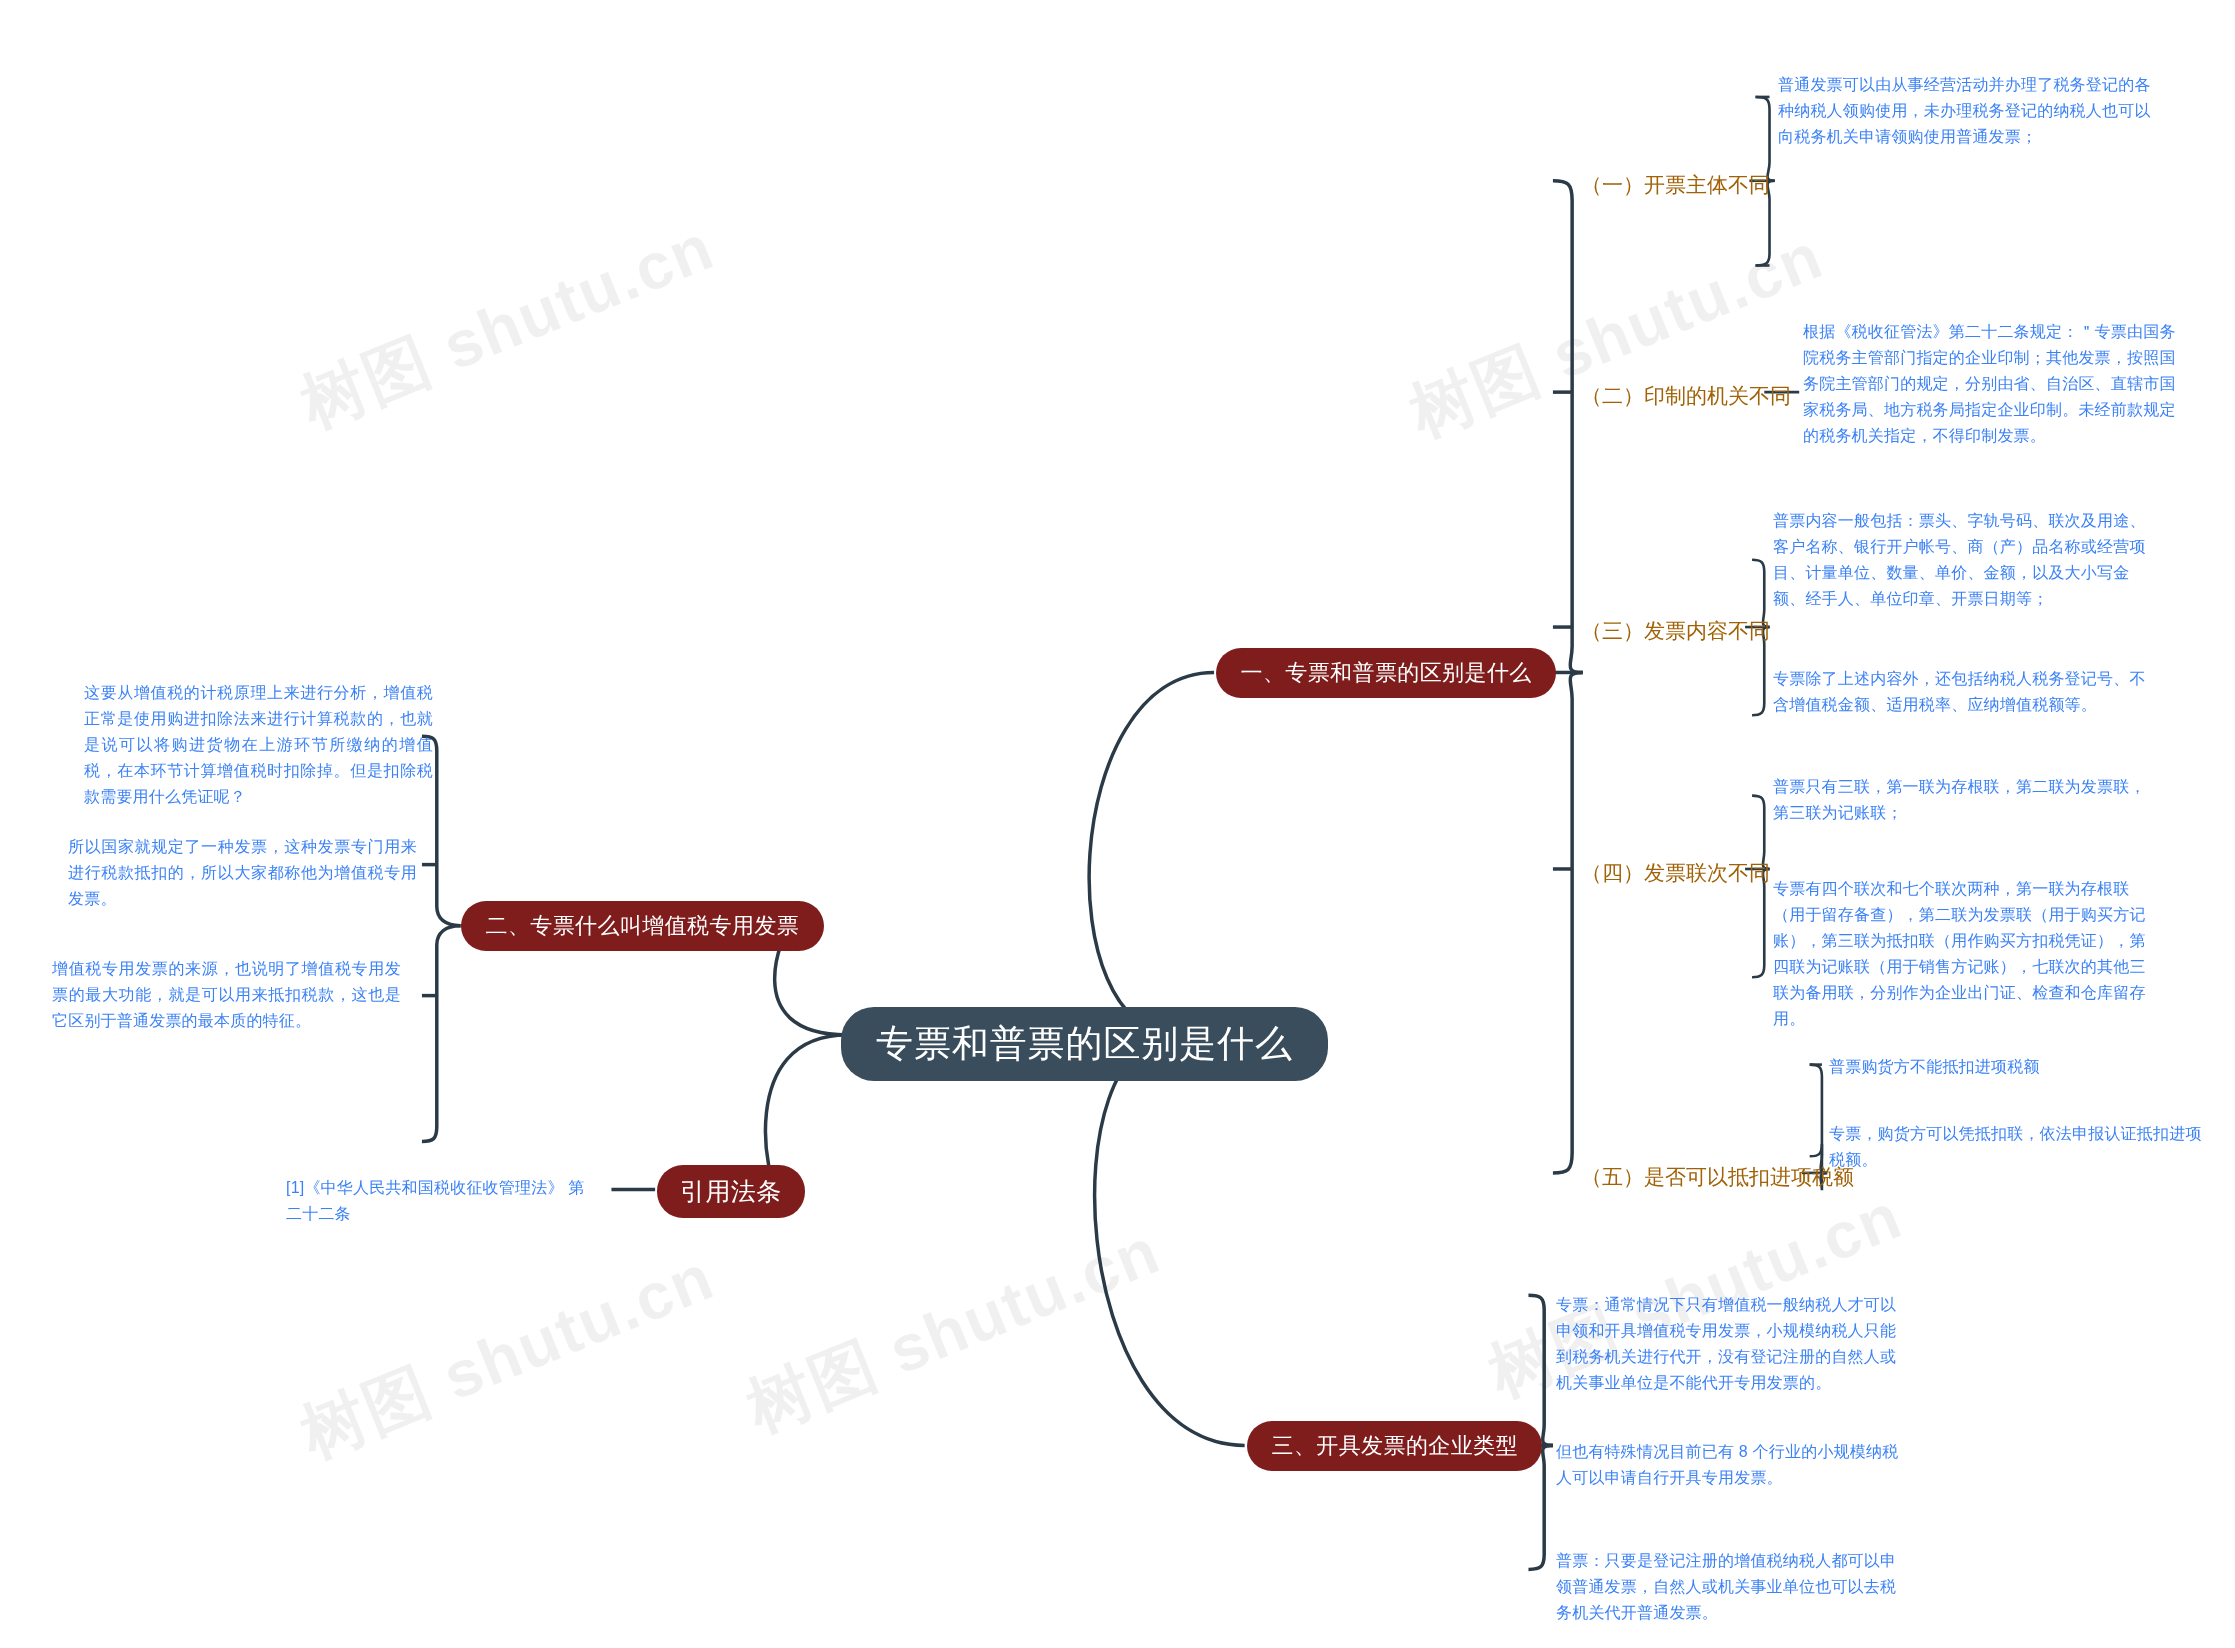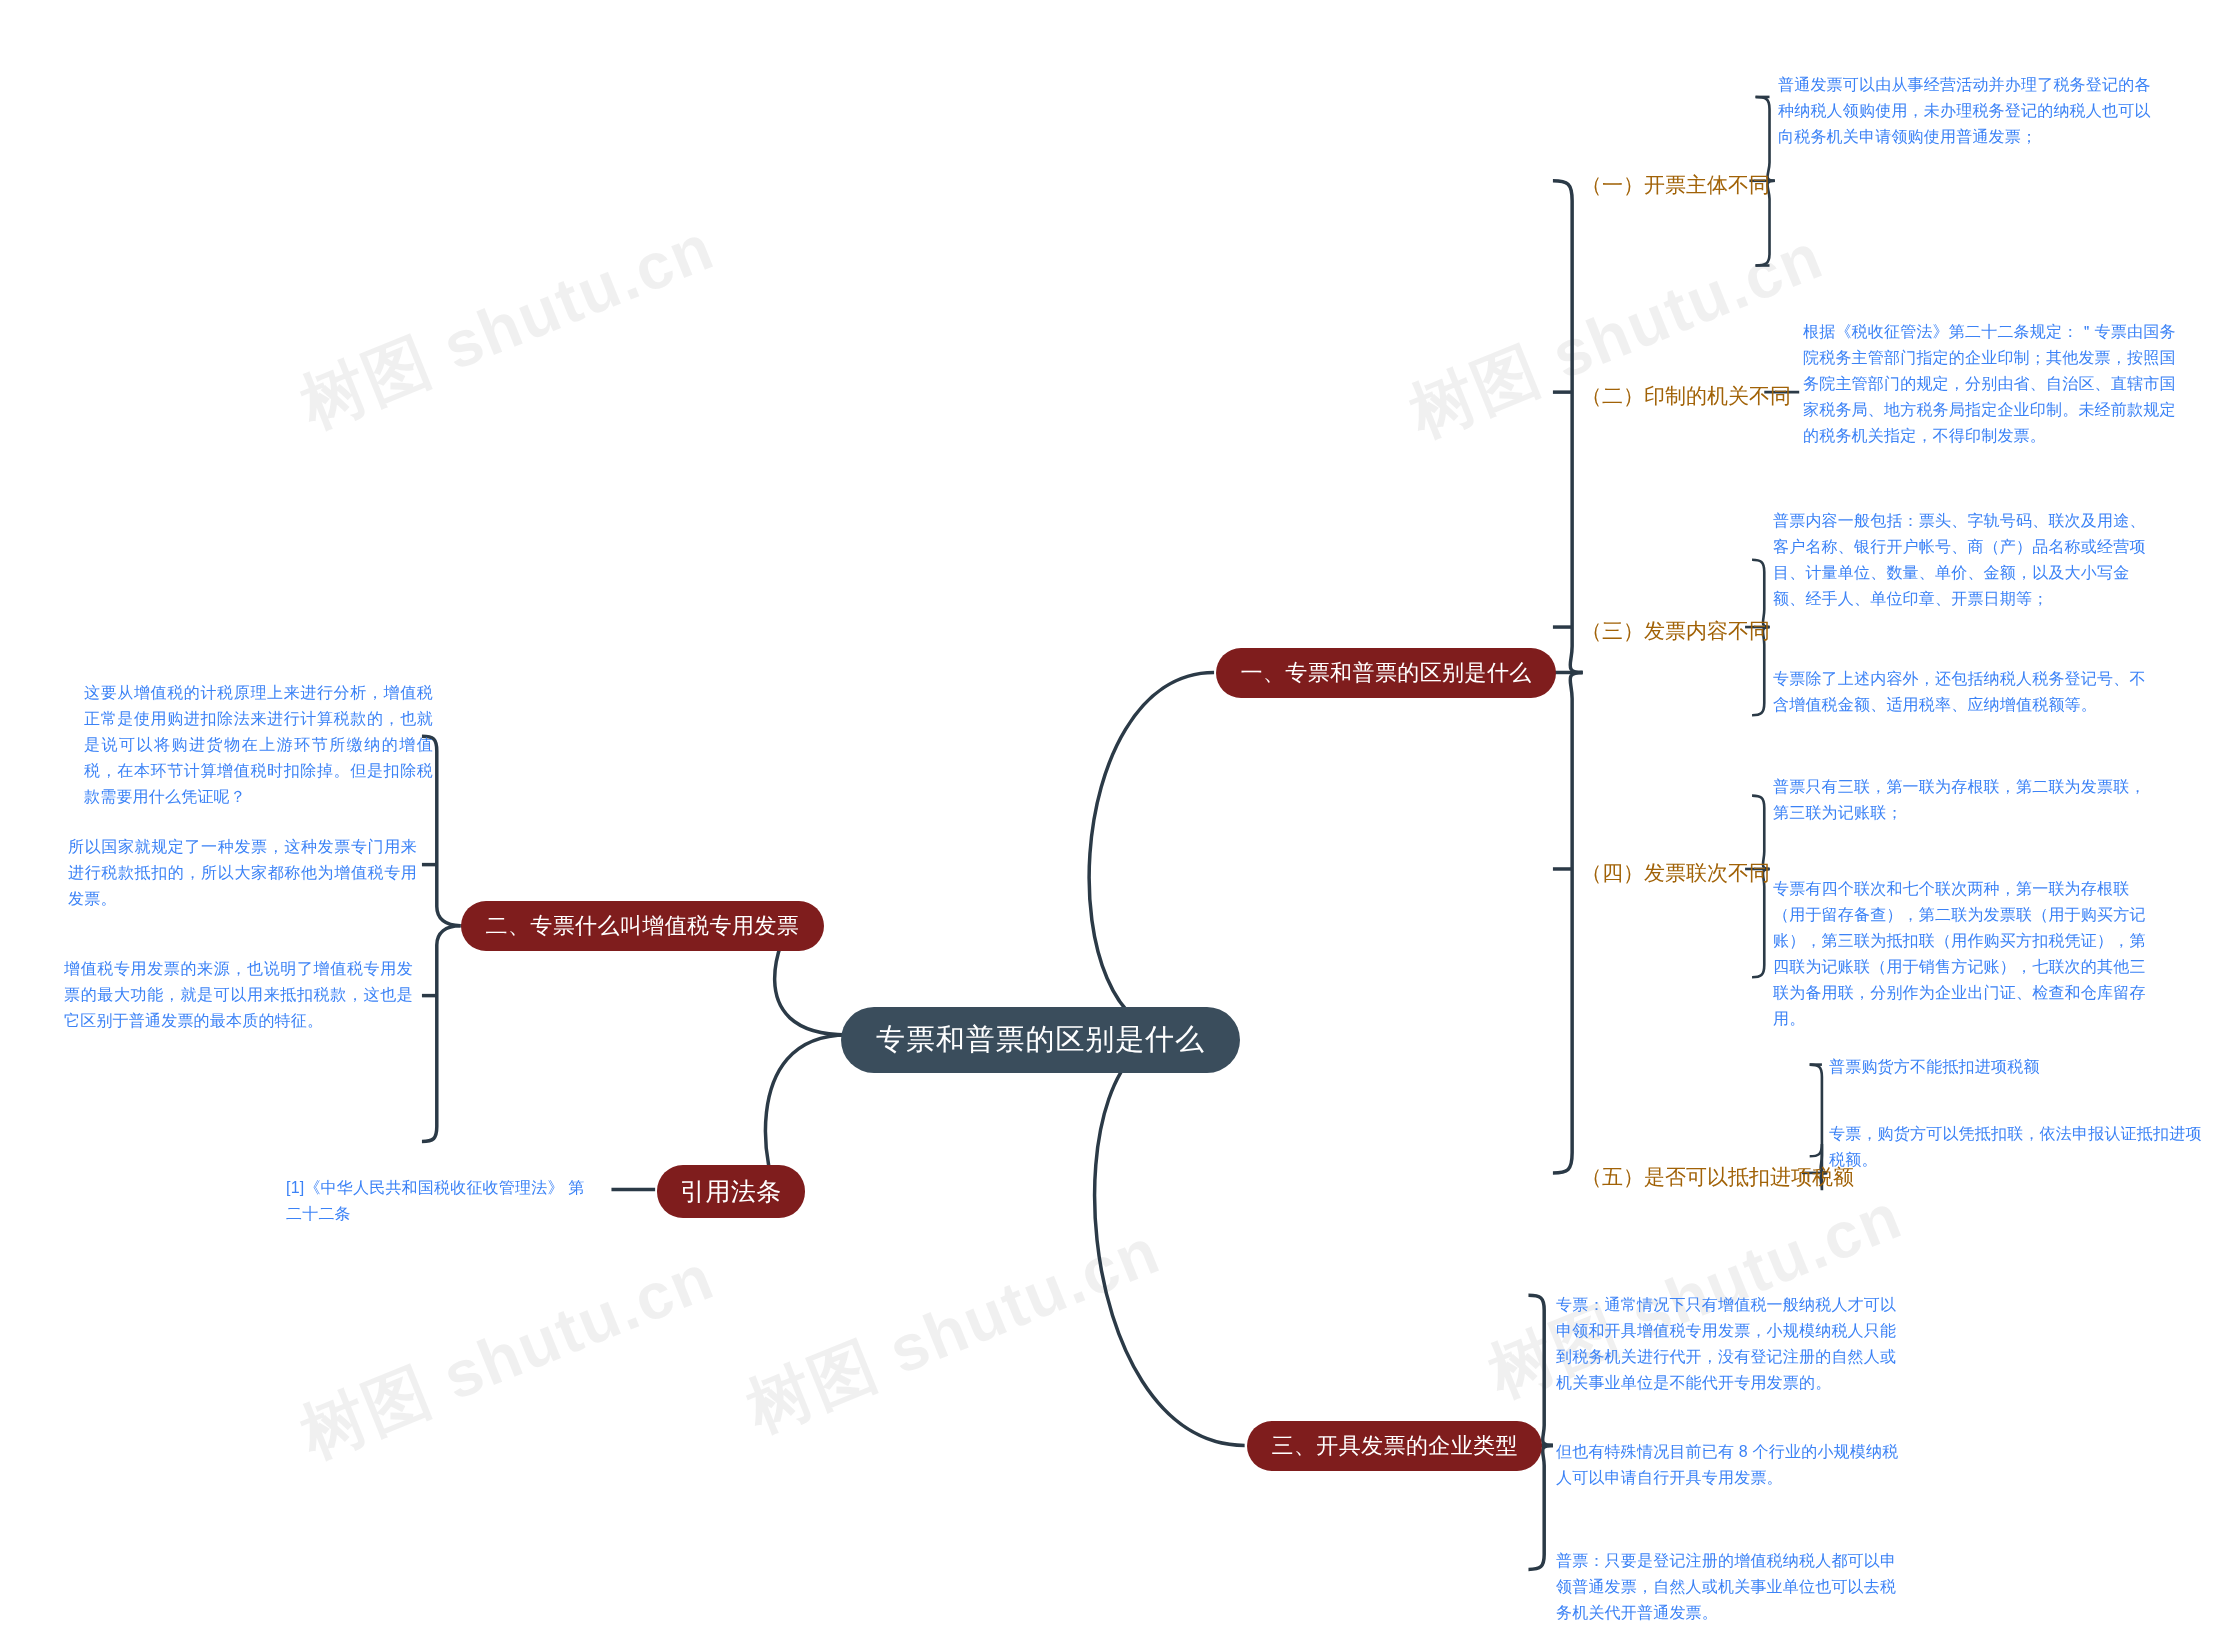--- a/index.html
+++ b/index.html
@@ -50,21 +50,21 @@
 
   
   .node {
     position: absolute;
     box-sizing: border-box;
   }
   .root-node {
     background: #3a4d5c;
     color: #ffffff;
     border-radius: 33px;
-    font-size: 29px;
+    font-size: 37px;
     line-height: 1;
     padding: 18.3px 35px;
     white-space: nowrap;
     letter-spacing: 0.9px;
   }
   .branch-node {
     background: #7f1d1d;
     color: #ffffff;
     border-radius: 26px;
     font-size: 22px;
@@ -178,21 +178,21 @@
   <div class="node leaf-text right" style="left:1773px; top:774px; width:381px;">普票只有三联，第一联为存根联，第二联为发票联，第三联为记账联；</div>
   <div class="node leaf-text right" style="left:1773px; top:876px; width:381px;">专票有四个联次和七个联次两种，第一联为存根联（用于留存备查），第二联为发票联（用于购买方记账），第三联为抵扣联（用作购买方扣税凭证），第四联为记账联（用于销售方记账），七联次的其他三联为备用联，分别作为企业出门证、检查和仓库留存用。</div>
 
   <div class="node leaf-text right" style="left:1829px; top:1054px; width:381px;">普票购货方不能抵扣进项税额</div>
   <div class="node leaf-text right" style="left:1829px; top:1121px; width:381px;">专票，购货方可以凭抵扣联，依法申报认证抵扣进项税额。</div>
 
   <div class="node branch-node" style="left:461px; top:901px;">二、专票什么叫增值税专用发票</div>
 
   <div class="node leaf-text" style="left:52px; top:680px; width:349px;margin-left:32px;">这要从增值税的计税原理上来进行分析，增值税正常是使用购进扣除法来进行计算税款的，也就是说可以将购进货物在上游环节所缴纳的增值税，在本环节计算增值税时扣除掉。但是扣除税款需要用什么凭证呢？</div>
   <div class="node leaf-text" style="left:68px; top:834px; width:349px;">所以国家就规定了一种发票，这种发票专门用来进行税款抵扣的，所以大家都称他为增值税专用发票。</div>
-  <div class="node leaf-text" style="left:64px; top:956px; width:349px;">增值税专用发票的来源，也说明了增值税专用发票的最大功能，就是可以用来抵扣税款，这也是它区别于普通发票的最本质的特征。</div>
+  <div class="node leaf-text" style="left:52px; top:956px; width:349px;">增值税专用发票的来源，也说明了增值税专用发票的最大功能，就是可以用来抵扣税款，这也是它区别于普通发票的最本质的特征。</div>
 
   <div class="node branch-node small" style="left:657px; top:1165px;">引用法条</div>
 
   <div class="node leaf-text" style="left:286px; top:1175px; width:314px; text-align:left;">[1]《中华人民共和国税收征收管理法》 第二十二条</div>
 
   <div class="node branch-node" style="left:1247px; top:1421px;">三、开具发票的企业类型</div>
 
   <div class="node leaf-text right" style="left:1556px; top:1292px; width:349px;">专票：通常情况下只有增值税一般纳税人才可以申领和开具增值税专用发票，小规模纳税人只能到税务机关进行代开，没有登记注册的自然人或机关事业单位是不能代开专用发票的。</div>
   <div class="node leaf-text right" style="left:1556px; top:1439px; width:349px;">但也有特殊情况目前已有 8 个行业的小规模纳税人可以申请自行开具专用发票。</div>
   <div class="node leaf-text right" style="left:1556px; top:1548px; width:349px;">普票：只要是登记注册的增值税纳税人都可以申领普通发票，自然人或机关事业单位也可以去税务机关代开普通发票。</div>

